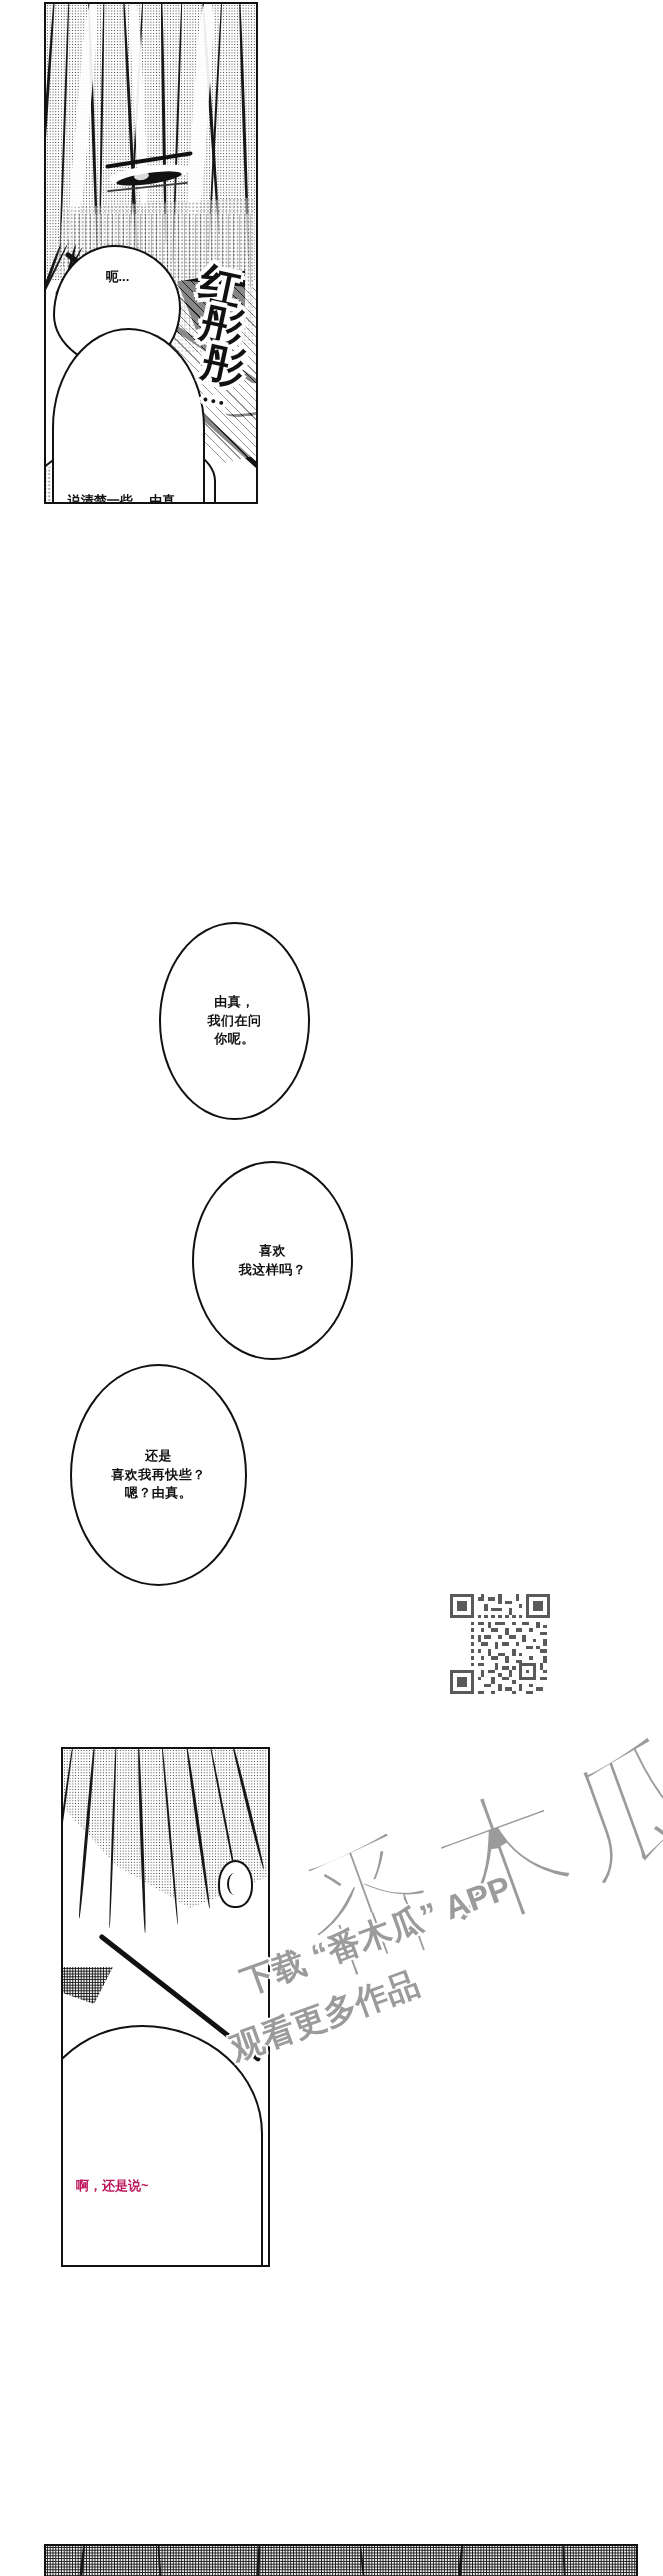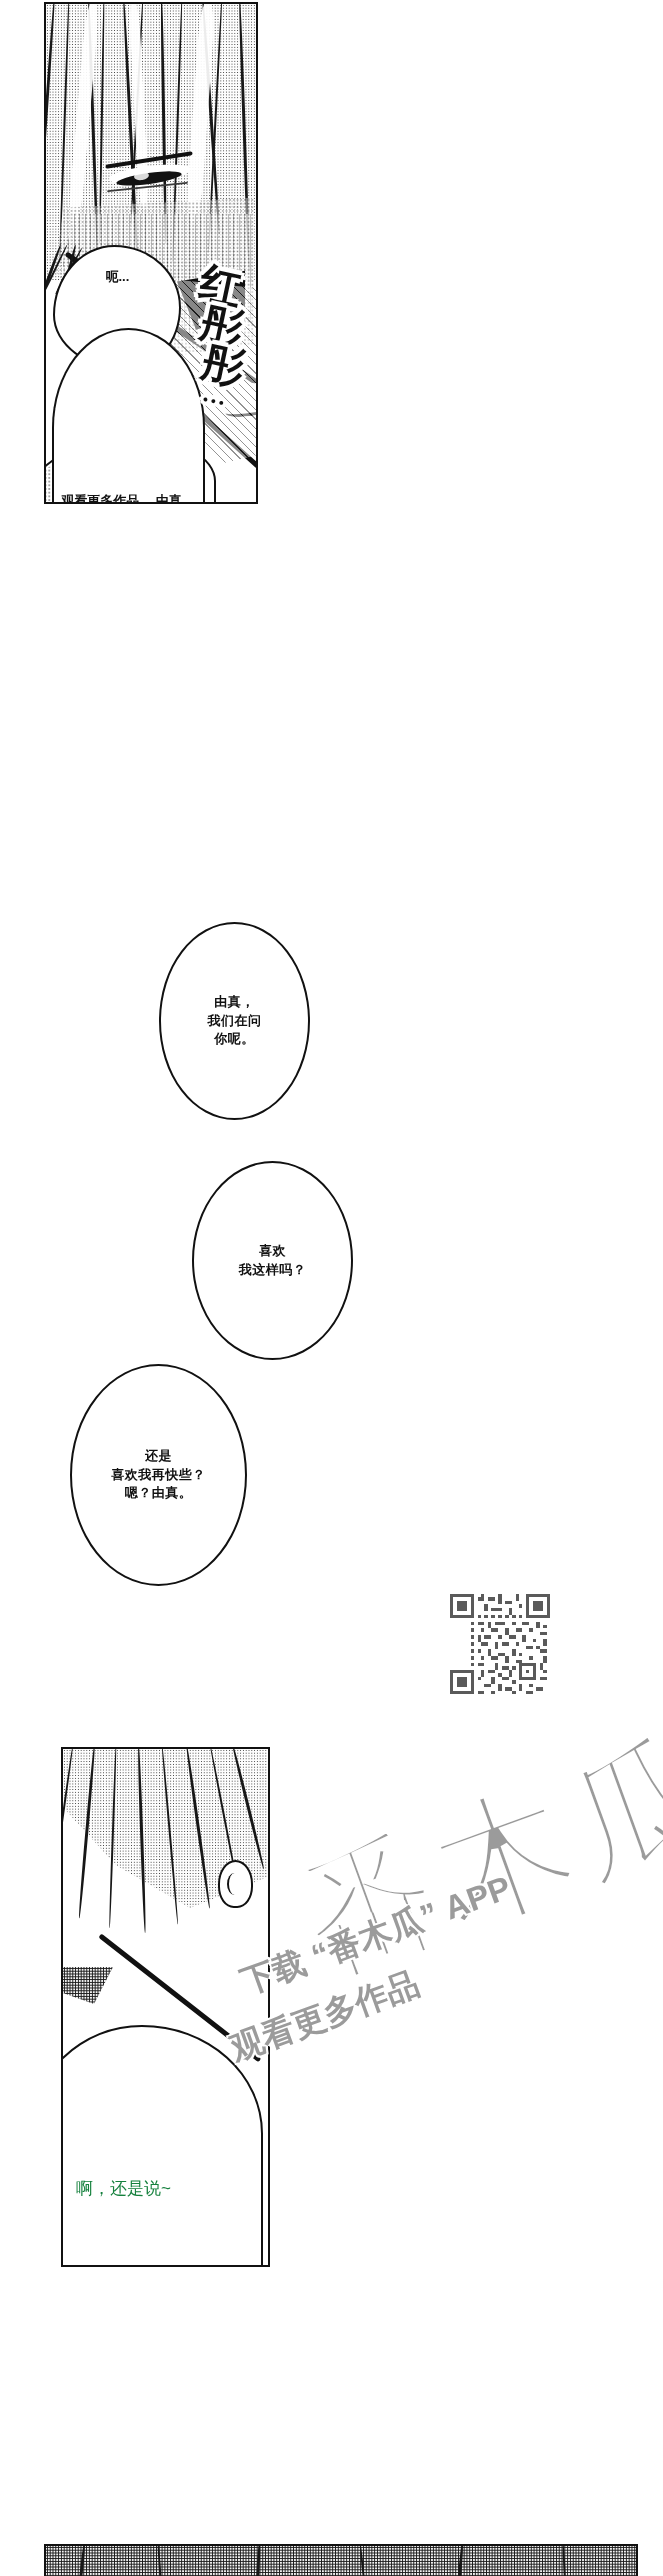--- a/index.html
+++ b/index.html
@@ -161,21 +161,21 @@
 
     <div class="bubble-blob" style="left:7.4px;top:241px;width:124px;height:101px;
                 border-radius:48% 52% 42% 58% / 56% 50% 50% 44%;
                 font-size:13px;padding-top:20px;">
       <span>呃...</span>
     </div>
 
     <div class="bubble-blob" style="left:5.5px;top:324px;width:149px;height:181px;
                 border-radius:50% 50% 0 0 / 46% 46% 0 0;border-bottom:none;
                 align-items:flex-end;padding-bottom:33px;font-size:13px;">
-      <span>观看更多作品，
+      <span>说清楚一些，
 由真。</span>
     </div>
 
     <div class="sfx" style="left:138px;top:263px;font-size:42px;transform:rotate(12deg);">
       <span style="margin-left:5.5px;">红</span>
       <span style="margin-left:14.7px;">彤</span>
       <span style="margin-left:24px;">彤</span>
       <span style="margin-left:31px;font-size:24px;letter-spacing:0;">…</span>
     </div>
   </div>
@@ -340,22 +340,22 @@
 
     <div style="position:absolute;left:37px;top:184px;width:203px;height:4.6px;background:#111;
                 border-radius:3.7px;transform:rotate(38deg);transform-origin:left center;"></div>
 
     <div class="tone-dot-dark" style="position:absolute;left:0;top:218px;width:50px;height:37px;
                 clip-path:polygon(0 0,100% 0,62% 100%,0 70%);"></div>
 
     <div style="position:absolute;left:-33px;top:276px;width:229px;height:267px;background:#fff;
                 border:2.8px solid #111;border-radius:48% 52% 0 0 / 40% 40% 0 0;"></div>
 
-    <div style="position:absolute;left:13px;top:428px;width:166px;font-size:17px;color:#15803d;
-                font-weight:400;z-index:45;">
+    <div style="position:absolute;left:13px;top:428px;width:166px;font-size:13px;color:#be185d;
+                font-weight:700;z-index:45;">
       <span>啊，还是说~</span>
     </div>
   </div>
 
   <div style="position:absolute;left:241px;top:1756px;width:396px;height:369px;z-index:70;">
     <div class="wm wm-big" style="left:52px;top:9.2px;font-size:138px;transform:rotate(-20deg);letter-spacing:3.7px;
                 -webkit-text-stroke:2.8px #fff;">番木瓜</div>
     <div class="wm" style="left:-7.4px;top:157px;font-size:33px;transform:rotate(-20deg);">
       <span>下载 “番木瓜” </span><span>APP</span>
     </div>

